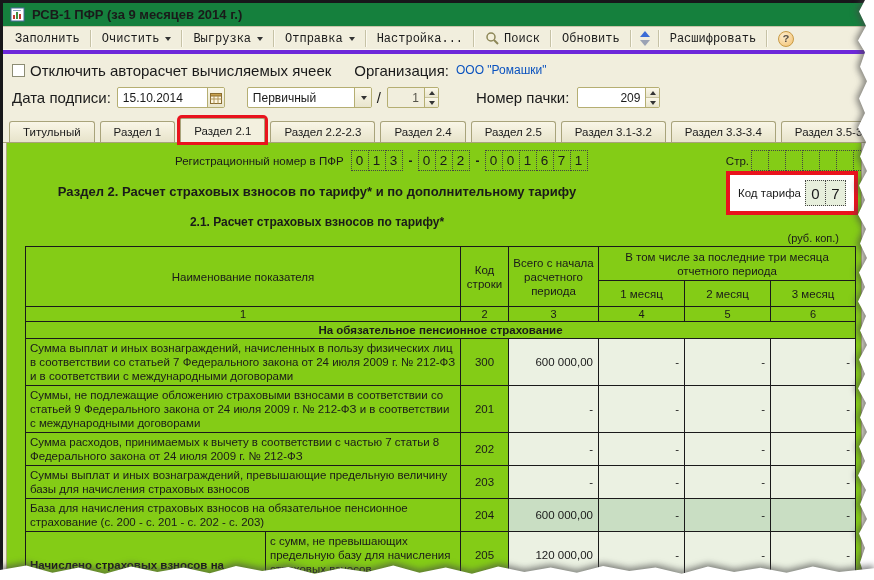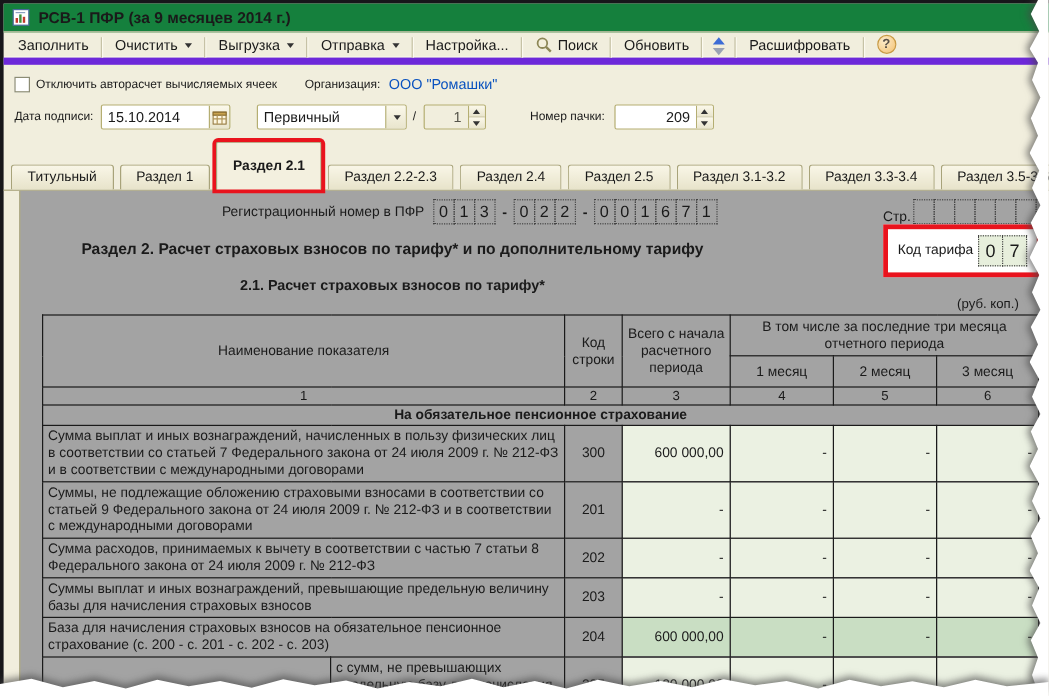--- a/index.html
+++ b/index.html
@@ -12,64 +12,64 @@
     position:absolute; inset:0; background:#f1eedd;
     border-top:3px solid #17171a; border-left:3px solid #17171a;
     display:flex; flex-direction:column;
   }
   
   .titlebar { height:24px; display:flex; align-items:center; gap:7px; padding-left:7px;
     border-bottom:1px solid #c9c5a9; background:#15803d; flex:0 0 auto;}
   .titlebar .t { font-size:13px; font-weight:bold; }
   .doc-icon { width:15px; height:15px; display:inline-block; }
   
-  .toolbar { height:27px; display:flex; align-items:flex-end; padding-left:4px;
-    border-bottom:6px solid #6d28d9; box-shadow:inset 0 -1px 0 #fbf9ee; flex:0 0 auto;}
+  .toolbar { height:27px; display:flex; align-items:center; padding-left:4px;
+    border-bottom:4px solid #6d28d9; box-shadow:inset 0 -1px 0 #fbf9ee; flex:0 0 auto;font-family:Liberation Mono, monospace;}
   .tbtn { display:flex; align-items:center; gap:4px; padding:3px 8px; font-size:12px; cursor:default; border-radius:2px;}
   .tsep { width:0; height:17px; border-left:1px solid #c6c2a6; border-right:1px solid #fcfaf0; margin:0 2px;}
   .dd-arrow { width:0; height:0; border-left:3.5px solid transparent; border-right:3.5px solid transparent; border-top:4px solid #333; margin-left:2px;}
   .icon16 { width:15px; height:15px; display:inline-block;}
   .updown { display:inline-flex; flex-direction:column; align-items:center; gap:3px; padding:2px 6px;}
   .updown .up { width:0;height:0;border-left:5px solid transparent;border-right:5px solid transparent;border-bottom:6px solid #3c6cd6;}
   .updown .dn { width:0;height:0;border-left:5px solid transparent;border-right:5px solid transparent;border-top:6px solid #9aa2b4;}
   .help { width:16px;height:16px;border-radius:50%;background:radial-gradient(circle at 35% 30%,#fdeccb,#f3c16f);border:1px solid #c89a44;
     display:flex;align-items:center;justify-content:center;font-size:11px;font-weight:bold;color:#5a5148;}
   
   .crow1 { display:flex; align-items:center; margin-top:7px; padding-left:9px; height:18px; flex:0 0 auto;}
   .cb { width:13px; height:13px; background:#fff; border:1px solid #8c8c74; margin-right:5px; flex:0 0 auto;}
-  .lbl { font-size:10px; }
+  .lbl { font-size:15px; }
   .link { font-size:12px; color:#0a52bf; }
   .crow2 { display:flex; align-items:center; margin-top:7px; padding-left:9px; height:23px; flex:0 0 auto;}
   .field { display:flex; align-items:stretch; height:21px; background:#fff; border:1px solid #b5ae72; border-radius:2px; overflow:hidden;}
   .field .txt { display:flex; align-items:center; padding:0 5px; font-size:12px; }
   .fbtn { width:17px; background:linear-gradient(#fbf8ea,#e9e5cd); border-left:1px solid #b5ae72; display:flex; align-items:center; justify-content:center;}
   .spin { width:14px; border-left:1px solid #b5ae72; display:flex; flex-direction:column;}
   .spin div { flex:1; background:linear-gradient(#fbf8ea,#e9e5cd); display:flex; align-items:center; justify-content:center;}
   .spin .u { border-bottom:1px solid #c9c4a0;}
   .tri-u { width:0;height:0;border-left:3px solid transparent;border-right:3px solid transparent;border-bottom:4px solid #333;}
   .tri-d { width:0;height:0;border-left:3px solid transparent;border-right:3px solid transparent;border-top:4px solid #333;}
   .disabled { background:#f1eedd; }
   .disabled .txt { color:#55544a; }
   
   .tabbar { display:flex; align-items:flex-end; gap:5px; padding-left:6px; margin-top:9px; border-bottom:1px solid #a8a37a; flex:0 0 auto;}
   .tab { height:21px; padding:0 13px; display:flex; align-items:center; font-size:11.5px;
     background:linear-gradient(#f9f6e7,#e7e3ca); border:1px solid #a8a37a; border-bottom:none;
     border-radius:3px 3px 0 0; white-space:nowrap;}
-  .tab.active { height:40px; background:#f3f0df; position:relative; z-index:3;
-    box-shadow:0 0 0 3px #e9131d; border-radius:2px 2px 0 0;font-weight:bold;}
-  
-  .panel { position:relative; margin-left:13px; width:856px; flex:1 1 auto; background:#a3a3a3;
+  .tab.active { height:24px; background:#f3f0df; position:relative; z-index:3;
+    box-shadow:0 0 0 3px #e9131d; border-radius:2px 2px 0 0;}
+  
+  .panel { position:relative; margin-left:3px; width:856px; flex:1 1 auto; background:#84cc16;
     border:1px solid #b0ab80; border-top:none; overflow:hidden;}
   .regrow { display:flex; align-items:center; margin-top:7px; padding-left:0; }
   .reglbl { font-size:11.5px; margin-left:168px; margin-right:8px;}
   .dgroup { display:flex; }
   .dbox { width:18px; height:21px; border:1px dotted #444; margin-left:-1px;
     display:flex; align-items:center; justify-content:center; font-size:13.5px;}
   .dsep { margin:0 6px; font-weight:bold; font-size:12px;}
-  .strwrap { margin-left:auto; display:flex; align-items:flex-end; margin-right:-10px;}
+  .strwrap { margin-left:auto; display:flex; align-items:center; margin-right:-10px;}
   .strlbl { font-size:11.5px; margin-right:3px;}
   .titles { width:620px; margin-top:13px; text-align:center;}
   .sec-title { font-size:13px; font-weight:bold;}
   .sub-title { font-size:12px; font-weight:bold; margin-top:16px;}
   .tariff { position:absolute; top:28px; right:3px; border:4px solid #e9131d;
     padding:5px 8px; display:flex; align-items:center; gap:5px; background:#fff;}
   .tariff .tl { font-size:11.5px; }
   .tbox { width:21px; height:26px; background:#e7efdc; border:1px dotted #444; margin-left:-1px;
     display:flex; align-items:center; justify-content:center; font-size:15px;}
   .units { text-align:right; font-size:11px; margin:3px 22px 2px 0;}

